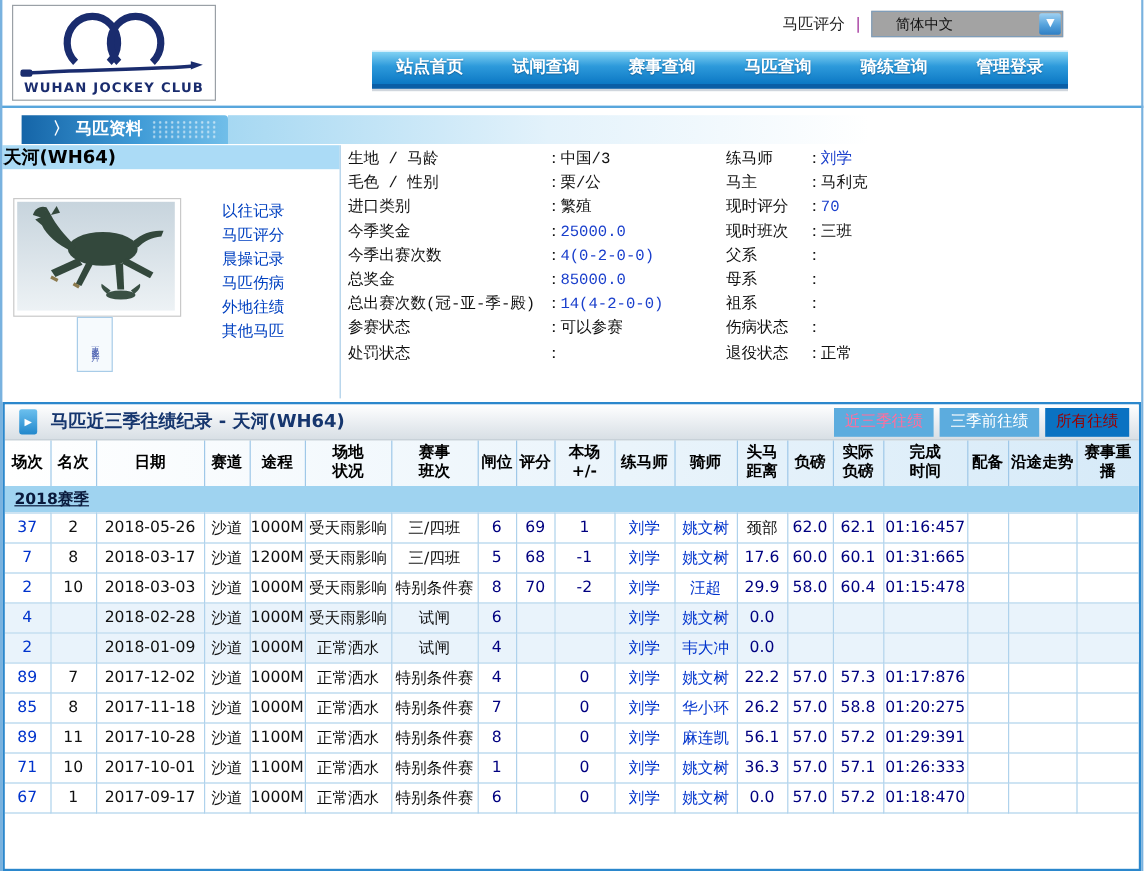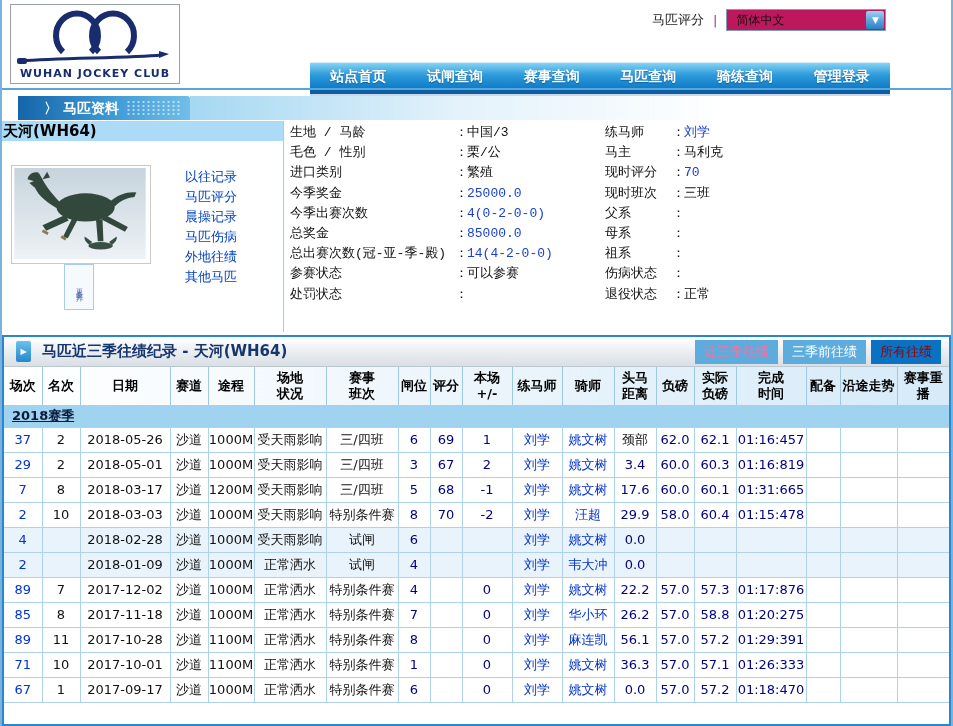--- a/index.html
+++ b/index.html
@@ -10,29 +10,29 @@
   }
   .edge { position:absolute; top:0; bottom:0; width:2px; background:#79B2DF; z-index:50; }
   .edge.left { left:0; } .edge.right { right:0; }
 
   
   .logo-box { position:absolute; left:10px; top:4px; width:170px; height:80px;
     background:#fff; border:1px solid #9aa0a6; }
   .topbar { position:absolute; left:652px; top:8px; height:24px; display:flex; align-items:center; gap:9px; }
   .contact { font-size:13px; color:#222; cursor:pointer; }
   .sep { color:#A0309A; font-size:13px; }
-  .lang-select { position:relative; width:160px; height:22px; background:#be185d;
-    border:1px solid #7F9DB9; font-size:12px; line-height:20px; padding-left:9px; cursor:pointer; }
+  .lang-select { position:relative; width:160px; height:22px; background:#a3a3a3;
+    border:1px solid #7F9DB9; font-size:12px; line-height:20px; padding-left:19px; cursor:pointer; }
   .lang-arrow { position:absolute; right:1px; top:1px; width:18px; height:18px;
     background:linear-gradient(180deg,#9FD1F2 0%,#55A2DC 55%,#2F7FC4 100%);
     border-radius:2px; color:#fff; font-size:9px; text-align:center; line-height:18px; }
   .nav { position:absolute; left:310px; top:42px; width:580px; height:32px; display:flex;
     background:linear-gradient(180deg,#83D3F4 0%,#2D9ADB 45%,#0C78C4 100%);
     border-top:1px solid #D9F1FC; border-bottom:4px solid #0A5EA6;
-    box-shadow:0 2px 0 rgba(150,165,180,.45);margin-top:20px; }
+    box-shadow:0 2px 0 rgba(150,165,180,.45); }
   .nav-item { flex:1; text-align:center; line-height:27px; color:#fff; font-weight:bold;
     font-size:14px; cursor:pointer; text-shadow:0 1px 1px rgba(0,60,110,.5); }
   .top-divider { position:absolute; left:0; top:88px; width:953px; height:2px; background:#58A6DC; }
 
   
   .banner-tab { position:absolute; left:18px; top:96px; width:172px; height:24px;
     background:linear-gradient(90deg,#1565A8 0%,#3E9AD6 55%,#71BEE9 100%);
     color:#fff; font-weight:bold; font-size:14px; line-height:24px; padding-left:26px;
     border-radius:0 3px 0 0; }
   .banner-dots { position:absolute; left:108px; top:4px; width:56px; height:16px;
@@ -363,41 +363,20 @@
           <td class="link">姚文树</td>
           <td>颈部</td>
           <td class="num">62.0</td>
           <td class="num">62.1</td>
           <td class="num">01:16:457</td>
           <td></td>
           <td></td>
           <td></td>
         </tr>
         <tr>
-          <td class="link">29</td>
-          <td>2</td>
-          <td>2018-05-01</td>
-          <td>沙道</td>
-          <td>1000M</td>
-          <td>受天雨影响</td>
-          <td>三/四班</td>
-          <td class="num">3</td>
-          <td class="num">67</td>
-          <td class="num">2</td>
-          <td class="link">刘学</td>
-          <td class="link">姚文树</td>
-          <td class="num">3.4</td>
-          <td class="num">60.0</td>
-          <td class="num">60.3</td>
-          <td class="num">01:16:819</td>
-          <td></td>
-          <td></td>
-          <td></td>
-        </tr>
-        <tr>
           <td class="link">7</td>
           <td>8</td>
           <td>2018-03-17</td>
           <td>沙道</td>
           <td>1200M</td>
           <td>受天雨影响</td>
           <td>三/四班</td>
           <td class="num">5</td>
           <td class="num">68</td>
           <td class="num">-1</td>

